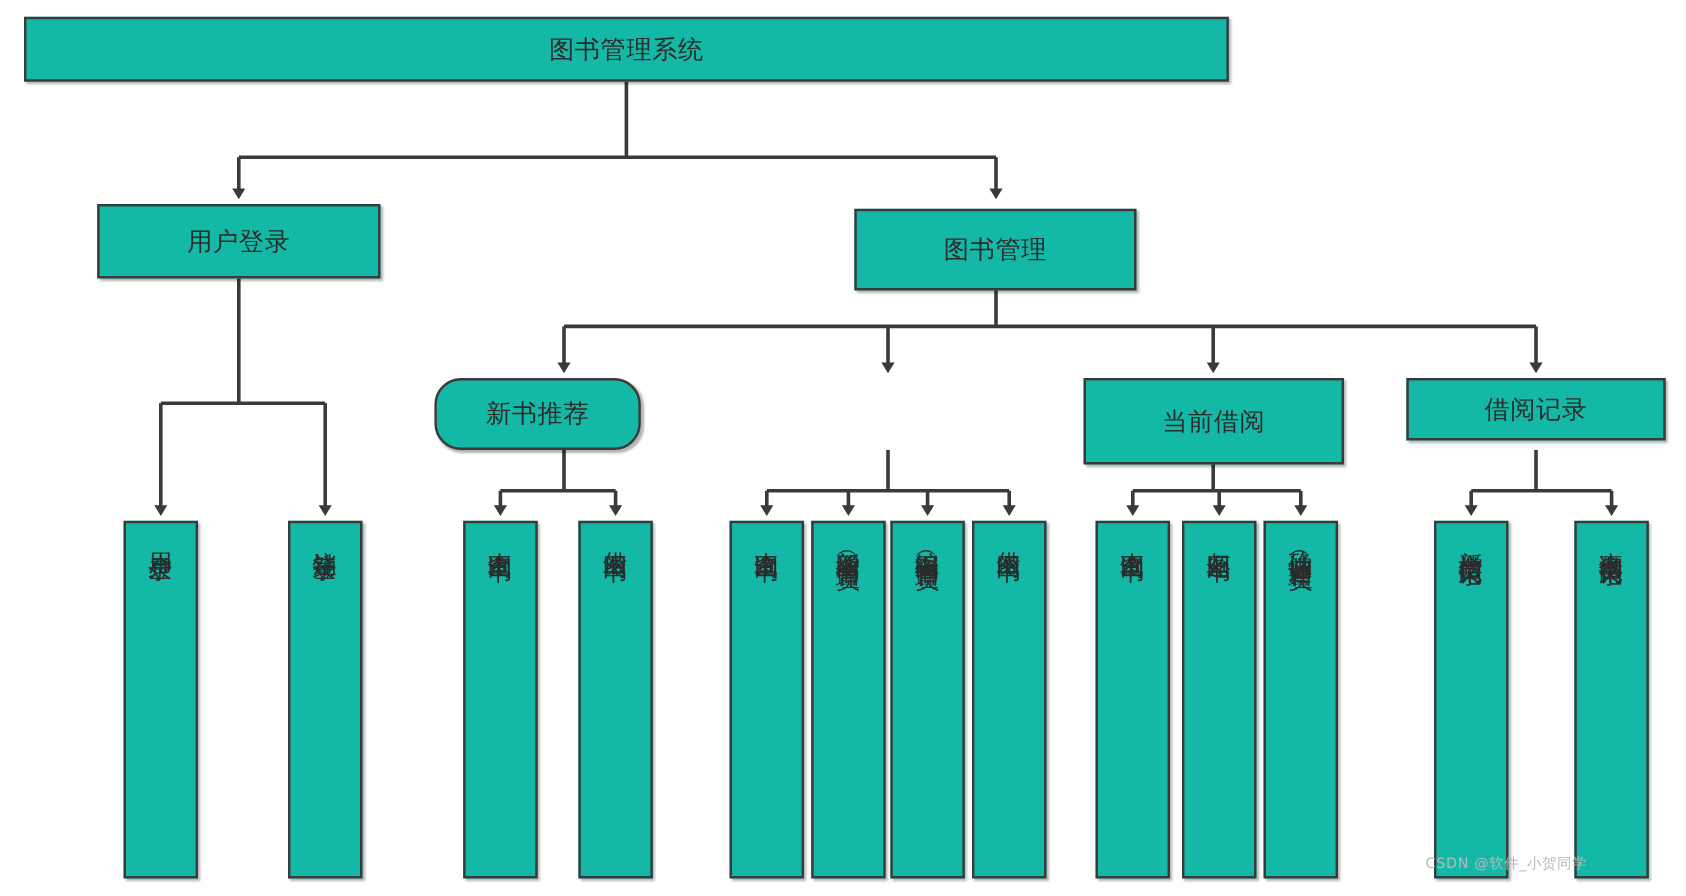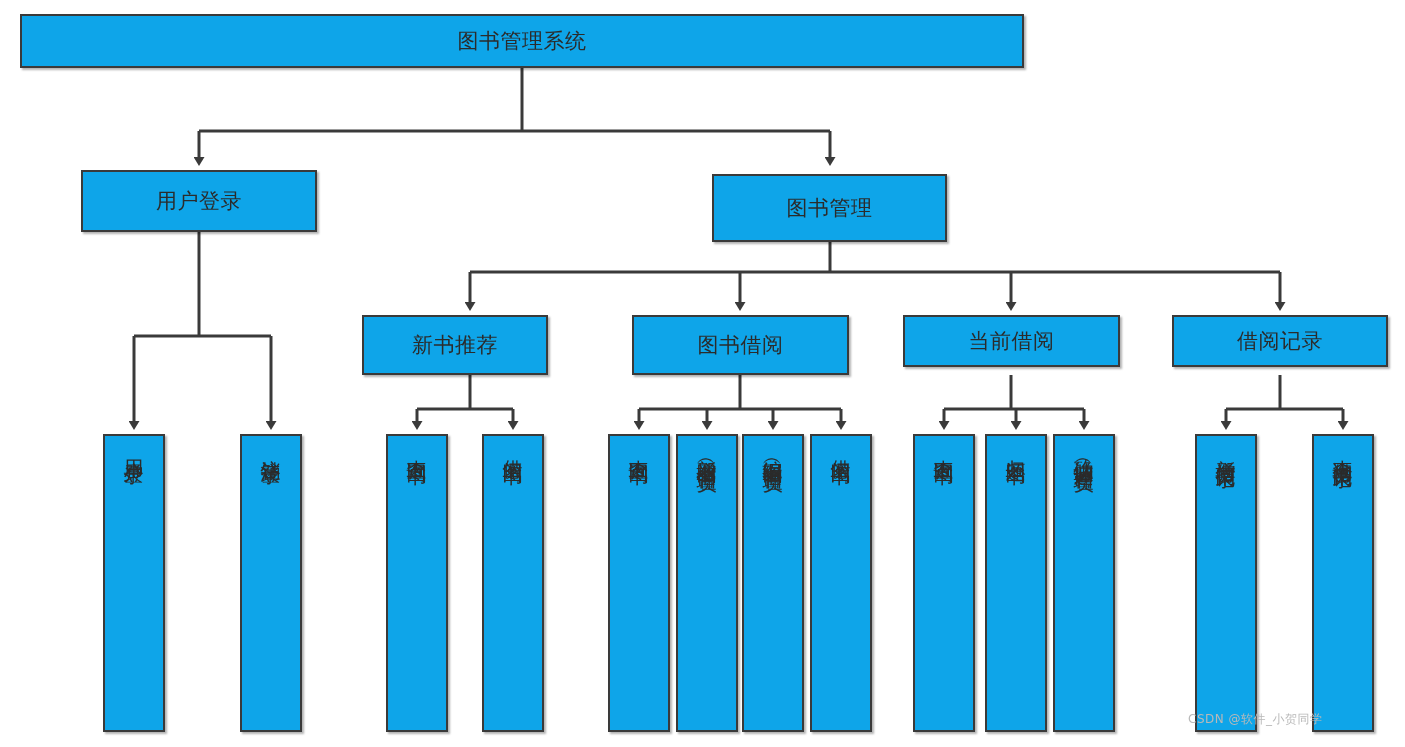--- a/index.html
+++ b/index.html
@@ -20,21 +20,21 @@
   #wires {
     position: absolute;
     left: 0;
     top: 0;
     width: 1405px;
     height: 747px;
   }
   .node {
     position: absolute;
     box-sizing: border-box;
-    background: #0ea5e9;
+    background: #14b8a6;
     border: 2px solid #3a3a3a;
     display: flex;
     align-items: center;
     justify-content: center;
     box-shadow: 2px 2px 2px rgba(0,0,0,0.30);
   }
   .node .label {
     color: #2b2b2b;
     line-height: 1.18;
     text-align: center;
@@ -129,27 +129,24 @@
     <span class="label">图书管理系统</span>
   </div>
 
   <div class="node horiz" style="left:81px;top:170px;width:236px;height:62px;">
     <span class="label">用户登录</span>
   </div>
   <div class="node horiz" style="left:712px;top:174px;width:235px;height:68px;">
     <span class="label">图书管理</span>
   </div>
 
-  <div class="node horiz" style="left:362px;top:315px;width:186px;height:60px;">
+  <div class="node horiz" style="left:362px;top:315px;width:172px;height:60px;border-radius:22px;">
     <span class="label">新书推荐</span>
   </div>
-  <div class="node horiz" style="left:632px;top:315px;width:217px;height:60px;">
-    <span class="label">图书借阅</span>
-  </div>
-  <div class="node horiz" style="left:903px;top:315px;width:217px;height:52px;">
+  <div class="node horiz" style="left:903px;top:315px;width:217px;height:72px;">
     <span class="label">当前借阅</span>
   </div>
   <div class="node horiz" style="left:1172px;top:315px;width:216px;height:52px;">
     <span class="label">借阅记录</span>
   </div>
 
   <div class="node vert" style="left:103px;top:434px;width:62px;height:298px;">
     <span class="label">用户登录</span>
   </div>
   <div class="node vert" style="left:240px;top:434px;width:62px;height:298px;">

